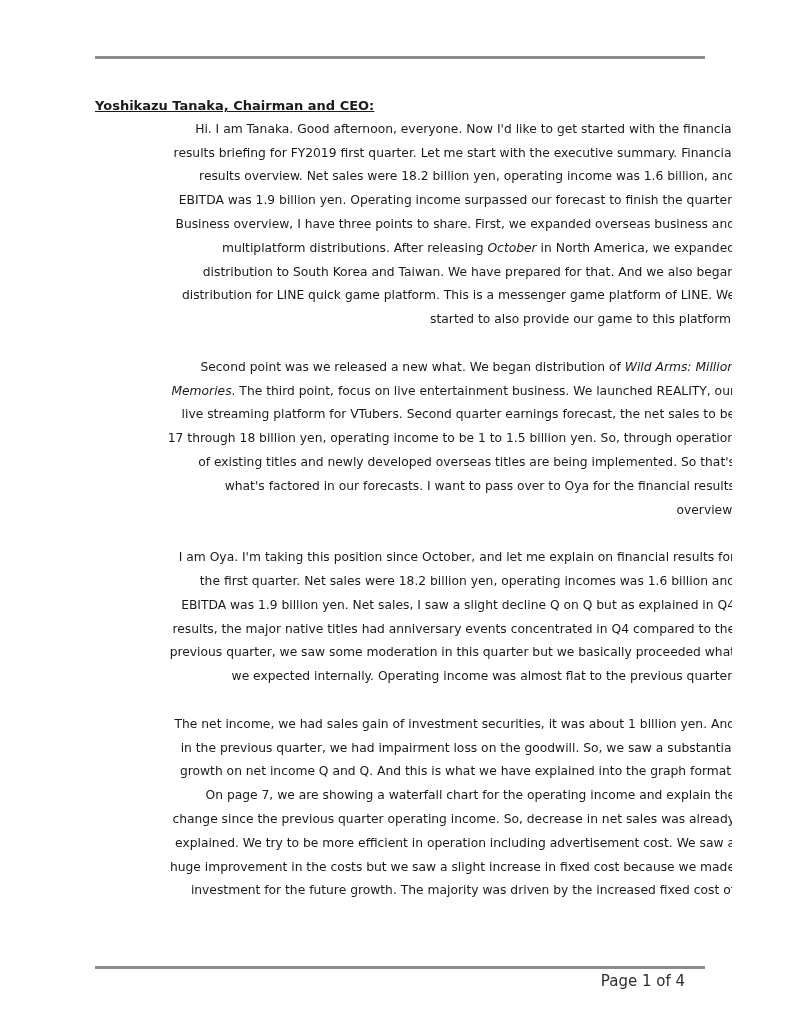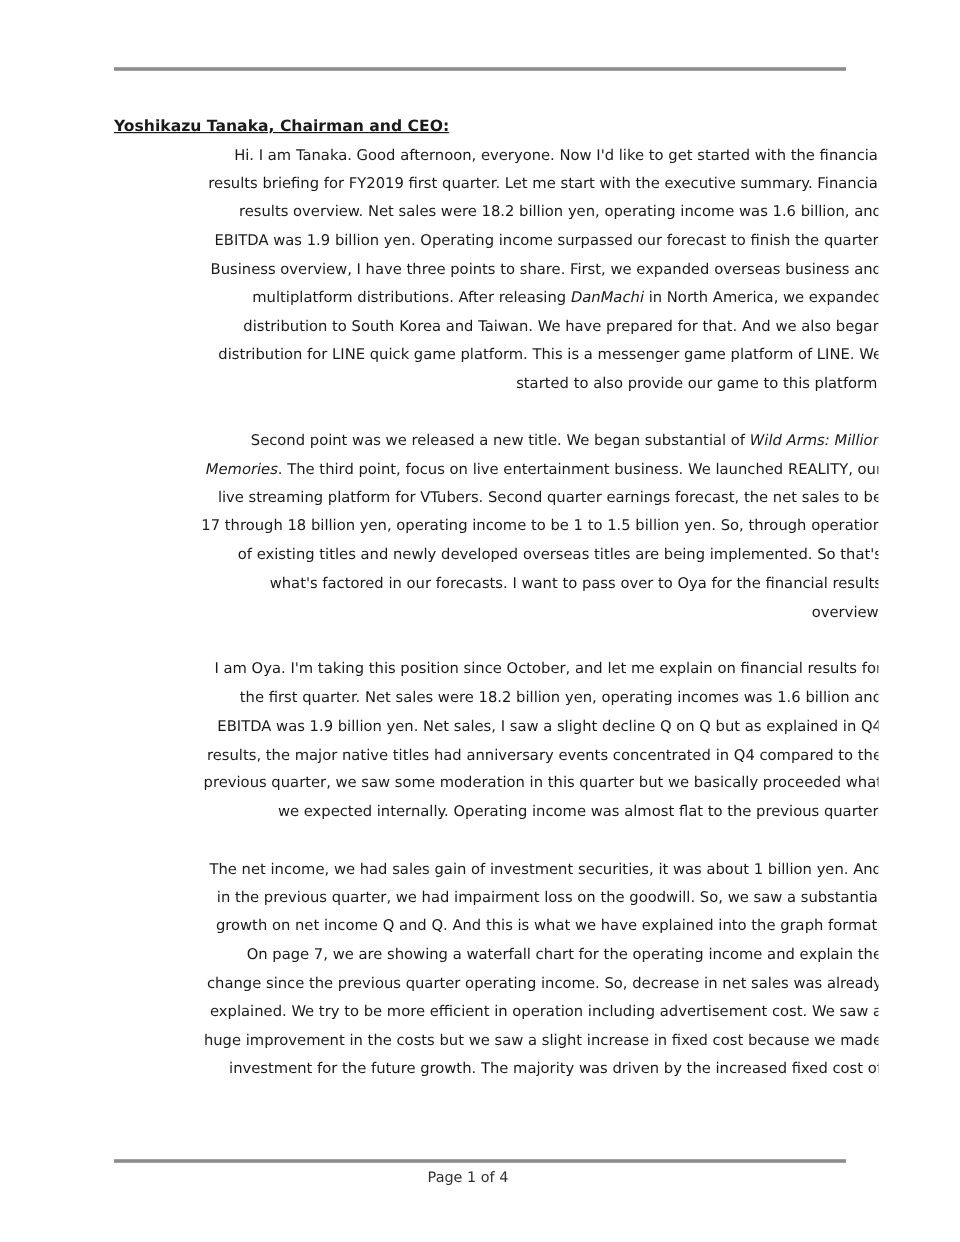--- a/index.html
+++ b/index.html
@@ -48,43 +48,43 @@
   .para + .para,
   .para + .heading {
     margin-top: 23.8px;
   }
   .italic { font-style: italic; }
   .footer-text {
     position: absolute;
     left: 95px;
     top: 971px;
     width: 590px;
-    text-align: center;
-    font-size: 12px;
+    text-align: right;
+    font-size: 15px;
     line-height: 20px;
     color: #2e2e2e;
   }
 </style>
 </head>
 <body>
 
 <div class="page">
   <div class="rule rule-top" style="background: rgb(140, 140, 140);"></div>
   <div class="content" style="color: rgb(26, 26, 26);">
       <div class="heading">Yoshikazu Tanaka, Chairman and CEO:</div>
       <div class="para"><span>Hi. I am Tanaka. Good afternoon, everyone. Now I'd like to get started with the financial
 results briefing for FY2019 first quarter. Let me start with the executive summary. Financial
 results overview. Net sales were 18.2 billion yen, operating income was 1.6 billion, and
 EBITDA was 1.9 billion yen. Operating income surpassed our forecast to finish the quarter.
 Business overview, I have three points to share. First, we expanded overseas business and
-multiplatform distributions. After releasing </span><span class="italic">DanMachi</span><span> in North America, we expanded
+multiplatform distributions. After releasing </span><span class="italic">October</span><span> in North America, we expanded
 distribution to South Korea and Taiwan. We have prepared for that. And we also began
 distribution for LINE quick game platform. This is a messenger game platform of LINE. We
 started to also provide our game to this platform.</span></div>
-      <div class="para"><span>Second point was we released a new title. We began substantial of </span><span class="italic">Wild Arms: Million
+      <div class="para"><span>Second point was we released a new what. We began distribution of </span><span class="italic">Wild Arms: Million
 Memories</span><span>. The third point, focus on live entertainment business. We launched REALITY, our
 live streaming platform for VTubers. Second quarter earnings forecast, the net sales to be
 17 through 18 billion yen, operating income to be 1 to 1.5 billion yen. So, through operation
 of existing titles and newly developed overseas titles are being implemented. So that's
 what's factored in our forecasts. I want to pass over to Oya for the financial results
 overview.</span></div>
       <div class="para"><span>I am Oya. I'm taking this position since October, and let me explain on financial results for
 the first quarter. Net sales were 18.2 billion yen, operating incomes was 1.6 billion and
 EBITDA was 1.9 billion yen. Net sales, I saw a slight decline Q on Q but as explained in Q4
 results, the major native titles had anniversary events concentrated in Q4 compared to the

